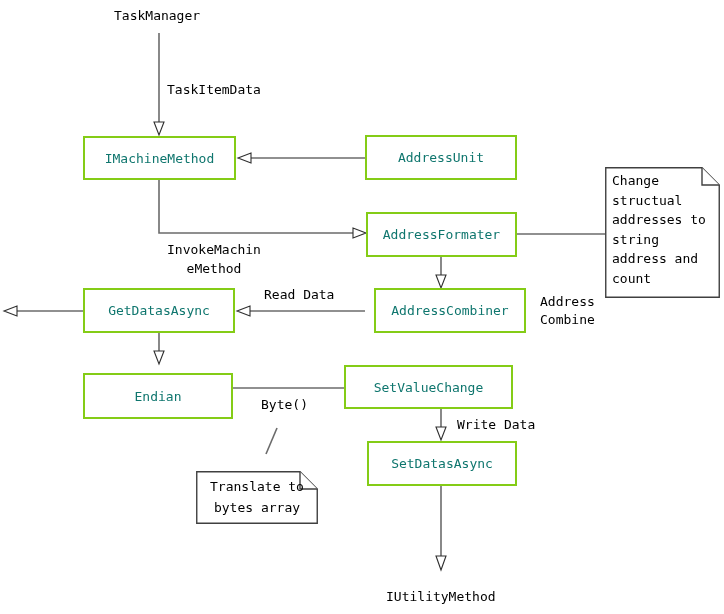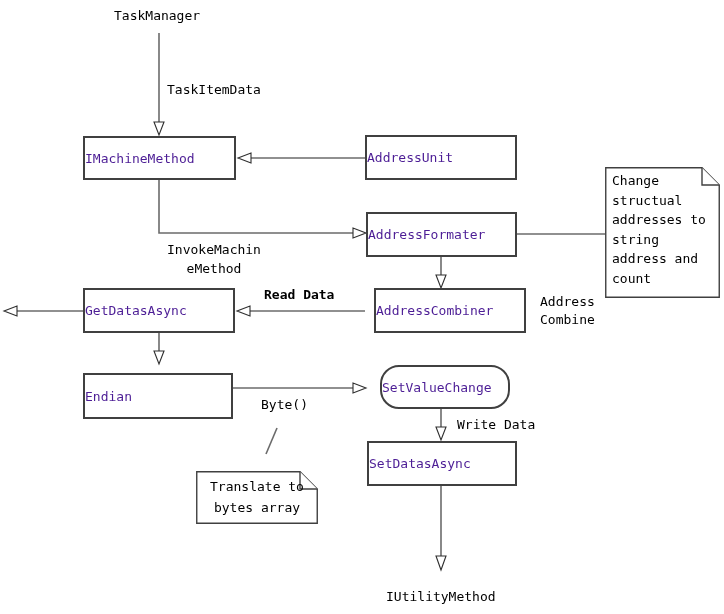--- a/index.html
+++ b/index.html
@@ -25,27 +25,27 @@
     stroke-width: 1.6;
     fill: none;
   }
   svg.edges polygon.arrowhead {
     fill: #ffffff;
     stroke: #2e2e2e;
     stroke-width: 1.1;
   }
   .box {
     position: absolute;
-    border: 2px solid #404040;
+    border: 2px solid #84cc16;
     background: #ffffff;
     display: flex;
     align-items: center;
-    justify-content: flex-start;
+    justify-content: center;
     font-size: 13px;
-    color: #4c1d95;
+    color: #0f766e;
     box-sizing: border-box;
     white-space: nowrap;
   }
   .label {
     position: absolute;
     font-size: 13px;
     color: #000000;
     line-height: 17px;
     white-space: pre-line;
   }
@@ -119,31 +119,31 @@
   </div>
   <div class="box" style="left:83px; top:288px; width:152px; height:45px;">
     <span>GetDatasAsync</span>
   </div>
   <div class="box" style="left:374px; top:288px; width:152px; height:45px;">
     <span>AddressCombiner</span>
   </div>
   <div class="box" style="left:83px; top:365px; width:150px; height:46px;margin-top:8px;">
     <span>Endian</span>
   </div>
-  <div class="box" style="left:380px; top:365px; width:130px; height:44px;border-radius:19px;">
+  <div class="box" style="left:344px; top:365px; width:169px; height:44px;">
     <span>SetValueChange</span>
   </div>
   <div class="box" style="left:367px; top:441px; width:150px; height:45px;">
     <span>SetDatasAsync</span>
   </div>
 
   <div class="label" style="left:167px; top:81px;">TaskItemData</div>
   <div class="label center" style="left:158px; top:240px; width:112px; line-height:19px;">InvokeMachin
 eMethod</div>
-  <div class="label" style="left:264px; top:286px;font-weight:bold;">Read Data</div>
+  <div class="label" style="left:264px; top:286px;">Read Data</div>
   <div class="label" style="left:540px; top:293px; line-height:18px;">Address
 Combine</div>
   <div class="label" style="left:261px; top:396px;">Byte()</div>
   <div class="label" style="left:457px; top:416px;">Write Data</div>
 
   <div class="note" style="left:605px; top:167px; width:115px; height:131px;">
     <svg width="115" height="131" viewBox="0 0 115 131">
       <path d="M0.75,0.75 L97,0.75 L114.25,18 L114.25,130.25 L0.75,130.25 Z" fill="#ffffff" stroke="#404040" stroke-width="1.4"></path>
       <path d="M97,0.75 L97,18 L114.25,18" fill="#ffffff" stroke="#404040" stroke-width="1.4"></path>
     </svg>

